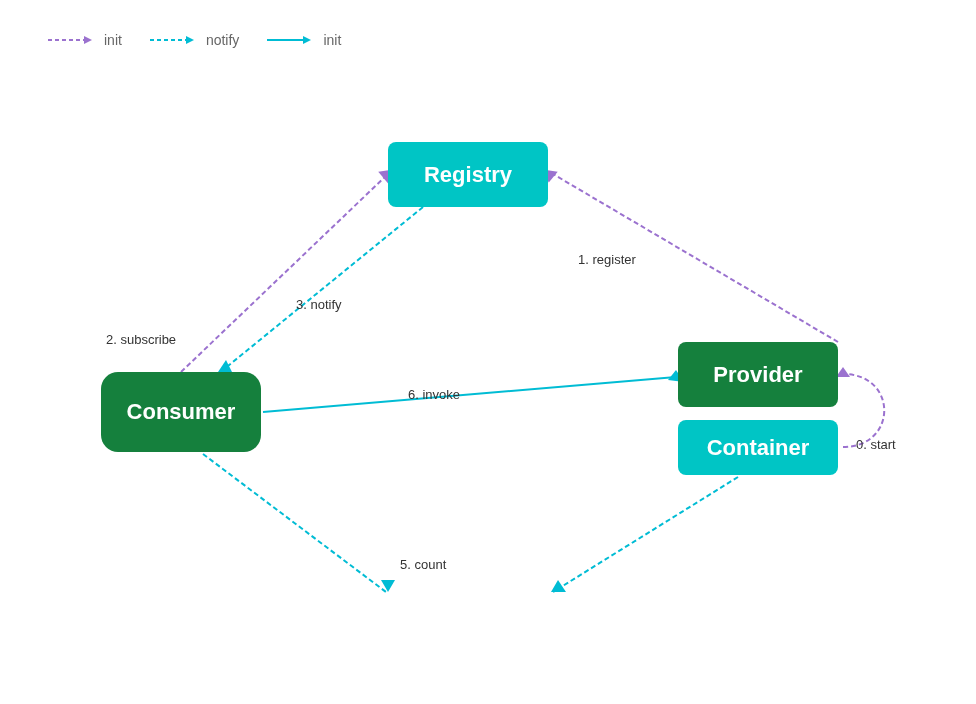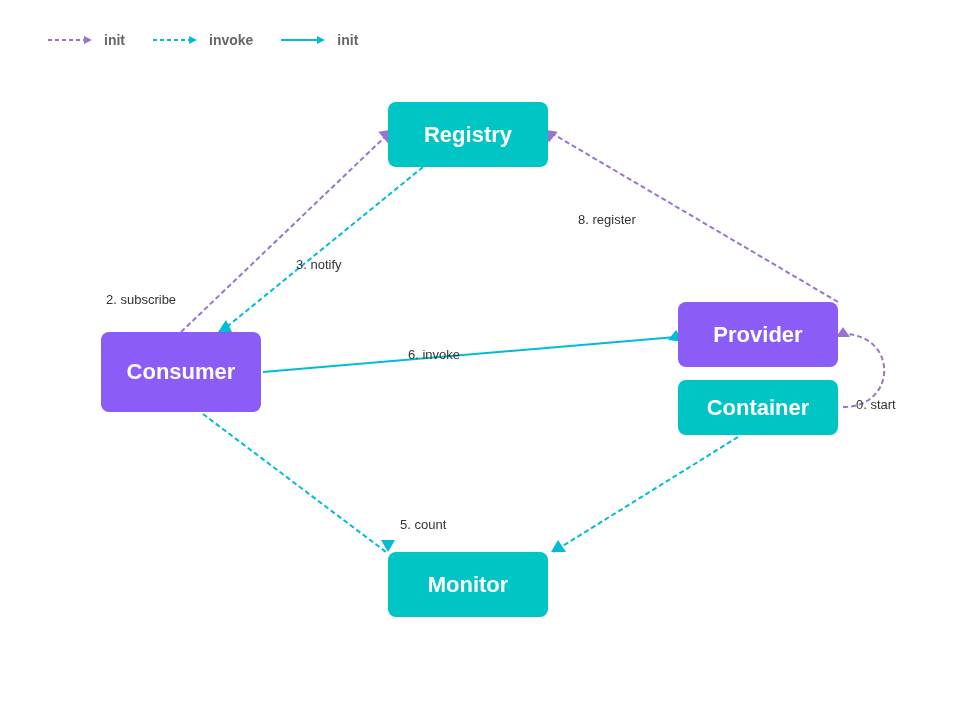--- a/index.html
+++ b/index.html
@@ -23,22 +23,21 @@
       font-size: 26px;
       font-weight: 700;
       color: #1a1a2e;
       margin-bottom: 12px;
     }
 
     .legend {
       display: flex;
       align-items: center;
       gap: 28px;
-      margin-bottom: 24px;
-      font-weight: bold;
+      margin-bottom: 64px;
     }
 
     .legend-item {
       display: flex;
       align-items: center;
       gap: 8px;
       font-size: 14px;
       color: #666;
     }
 
@@ -59,36 +58,37 @@
       color: #ffffff;
       font-size: 22px;
       font-weight: 600;
     }
 
     .box-teal {
       background: #00c5c5;
     }
 
     .box-purple {
-      background: #8b5cf6;
+      background: #15803d;
     }
 
     
     .registry-box {
       width: 160px;
       height: 65px;
       left: 340px;
       top: 30px;
     }
 
     .consumer-box {
       width: 160px;
       height: 80px;
       left: 53px;
       top: 260px;
+      border-radius: 17px;
     }
 
     .provider-box {
       width: 160px;
       height: 65px;
       left: 630px;
       top: 230px;
     }
 
     .container-box {
@@ -136,21 +136,21 @@
         <polygon points="36,2 44,6 36,10" fill="#9b72cf"></polygon>
       </svg>
       <span>init</span>
     </div>
 
     <div class="legend-item">
       <svg width="48" height="12" viewBox="0 0 48 12">
         <line x1="0" y1="6" x2="36" y2="6" stroke="#00bcd4" stroke-width="2" stroke-dasharray="4,3"></line>
         <polygon points="36,2 44,6 36,10" fill="#00bcd4"></polygon>
       </svg>
-      <span>invoke</span>
+      <span>notify</span>
     </div>
 
     <div class="legend-item">
       <svg width="48" height="12" viewBox="0 0 48 12">
         <line x1="0" y1="6" x2="36" y2="6" stroke="#00bcd4" stroke-width="2"></line>
         <polygon points="36,2 44,6 36,10" fill="#00bcd4"></polygon>
       </svg>
       <span>init</span>
     </div>
   </div>
@@ -191,25 +191,22 @@
     </div>
 
     <div class="box box-purple provider-box">
       <span>Provider</span>
     </div>
 
     <div class="box box-teal container-box">
       <span style="font-size:22px;">Container</span>
     </div>
 
-    <div class="box box-teal monitor-box">
-      <span>Monitor</span>
-    </div>
 
     <div class="label" style="left: 58px; top: 220px;">2. subscribe</div>
     <div class="label" style="left: 248px; top: 185px;">3. notify</div>
-    <div class="label" style="left: 530px; top: 140px;">8. register</div>
+    <div class="label" style="left: 530px; top: 140px;">1. register</div>
     <div class="label" style="left: 360px; top: 275px;">6. invoke</div>
     <div class="label" style="left: 808px; top: 295px; margin-top: 30px;">0. start</div>
     <div class="label" style="left: 352px; top: 445px;">5. count</div>
 
   </div>
 </div>
 
 </body></html>

